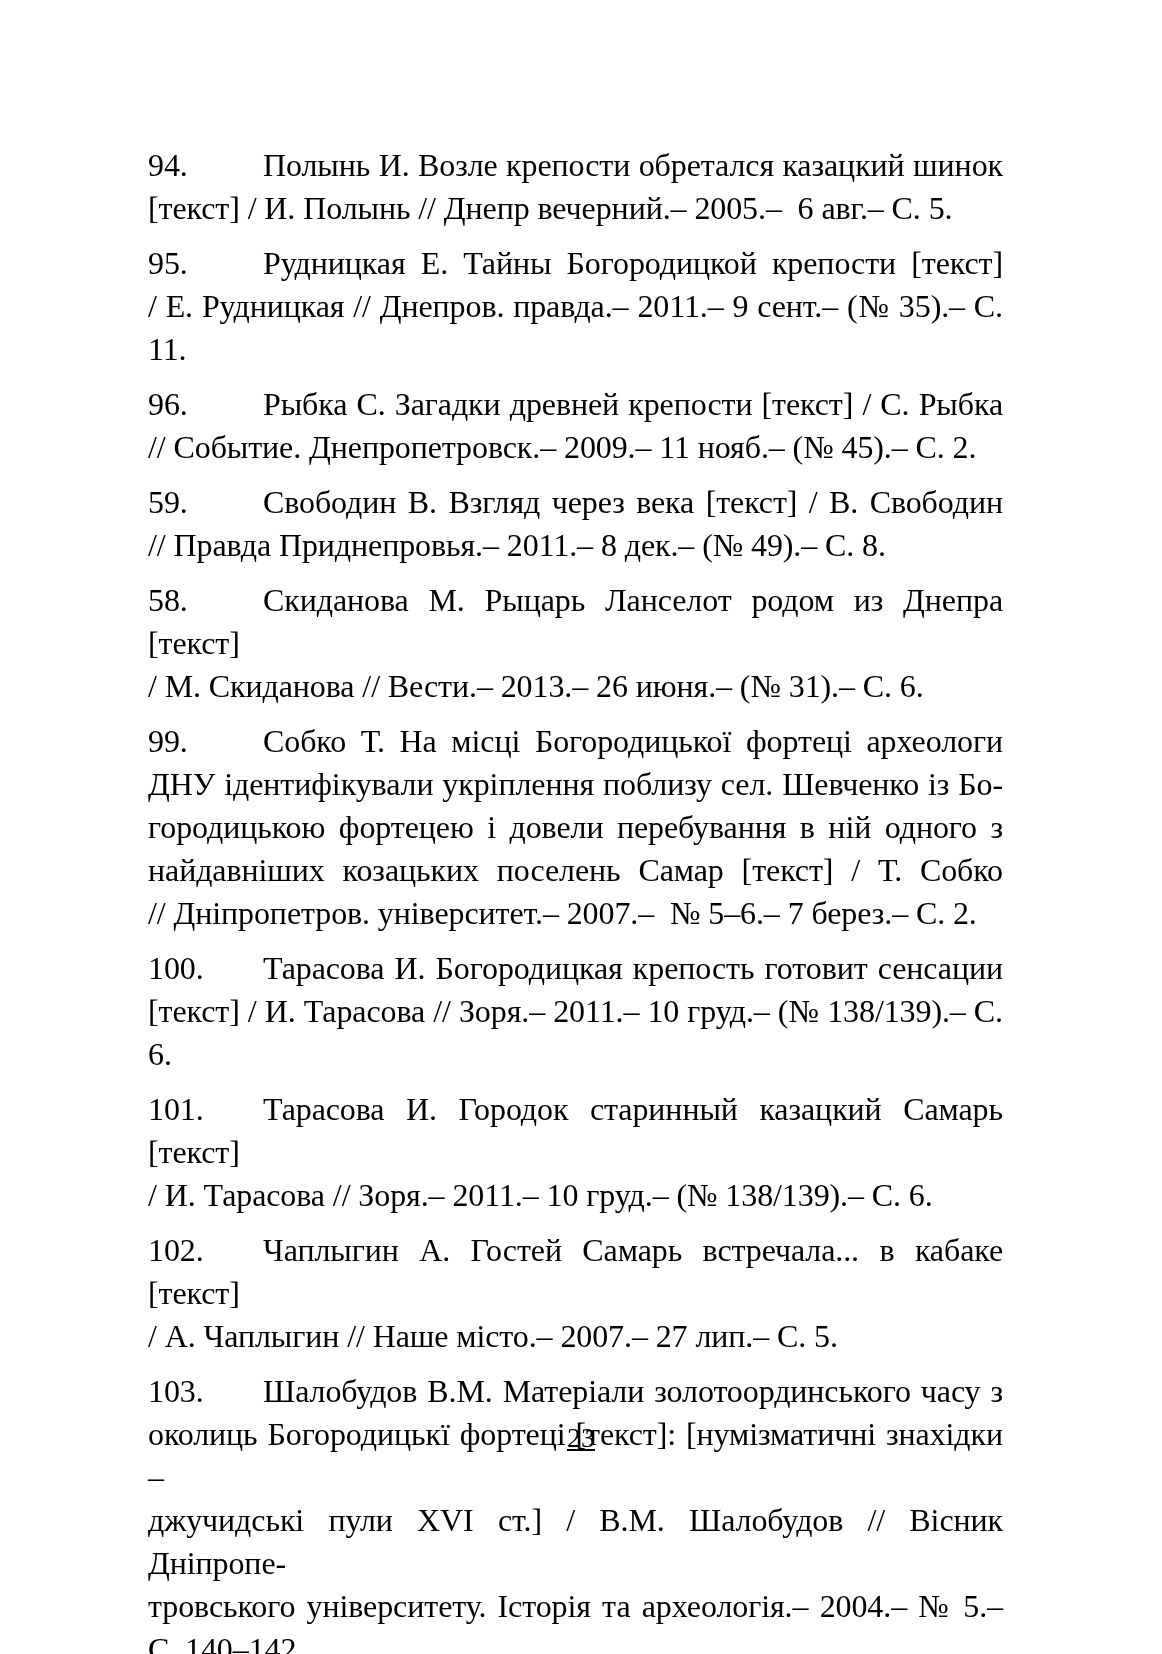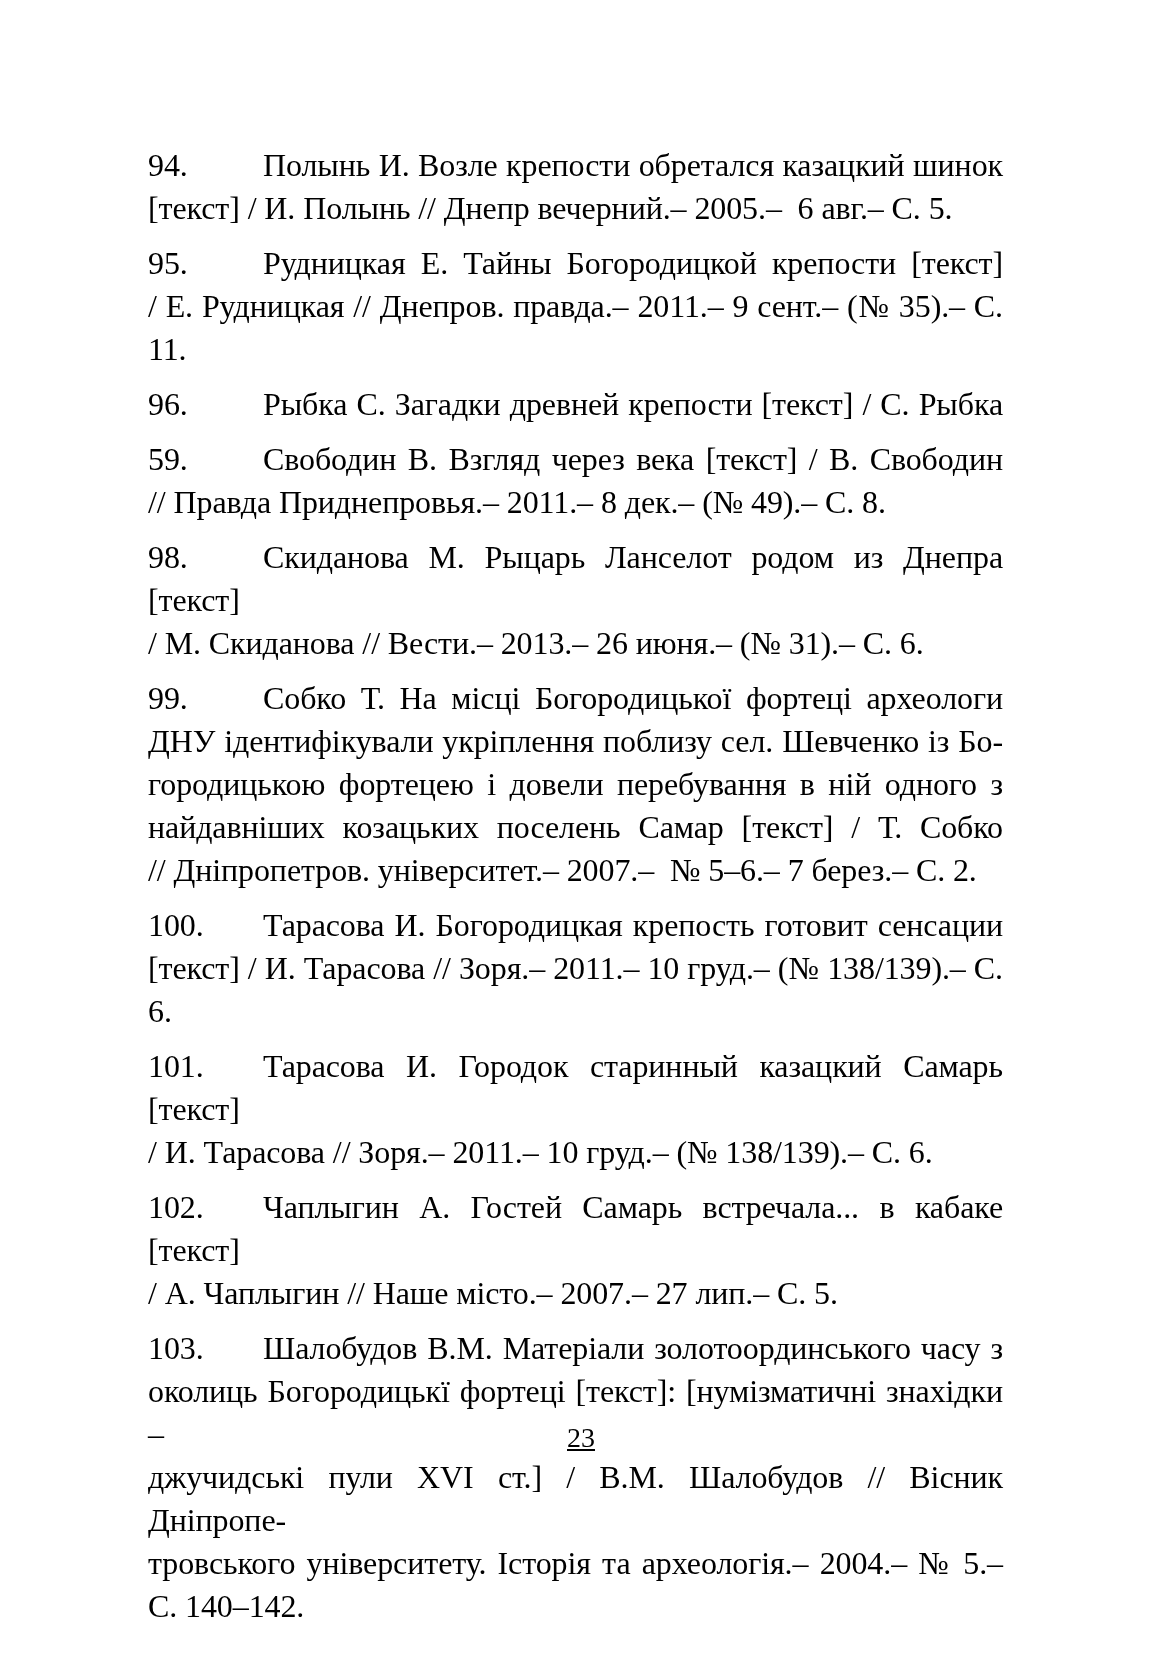--- a/index.html
+++ b/index.html
@@ -59,27 +59,28 @@
     <div class="entry">
       <div class="line"><span class="num">94.</span>Полынь И. Возле крепости обретался казацкий шинок</div>
       <div class="line last">[текст] / И. Полынь // Днепр вечерний.– 2005.–&nbsp; 6 авг.– С. 5.</div>
     </div>
     <div class="entry">
       <div class="line"><span class="num">95.</span>Рудницкая Е. Тайны Богородицкой крепости [текст]</div>
       <div class="line last">/ Е. Рудницкая // Днепров. правда.– 2011.– 9 сент.– (№ 35).– С. 11.</div>
     </div>
     <div class="entry">
       <div class="line"><span class="num">96.</span>Рыбка С. Загадки древней крепости [текст] / С. Рыбка</div>
+      <div class="line last">// Событие. Днепропетровск.– 2009.– 11 нояб.– (№ 45).– С. 2.</div>
     </div>
     <div class="entry">
       <div class="line"><span class="num">59.</span>Свободин В. Взгляд через века [текст] / В. Свободин</div>
       <div class="line last">// Правда Приднепровья.– 2011.– 8 дек.– (№ 49).– С. 8.</div>
     </div>
     <div class="entry">
-      <div class="line"><span class="num">98.</span>Скиданова М. Рыцарь Ланселот родом из Днепра [текст]</div>
+      <div class="line"><span class="num">58.</span>Скиданова М. Рыцарь Ланселот родом из Днепра [текст]</div>
       <div class="line last">/ М. Скиданова // Вести.– 2013.– 26 июня.– (№ 31).– С. 6.</div>
     </div>
     <div class="entry">
       <div class="line"><span class="num">99.</span>Собко Т. На місці Богородицької фортеці археологи</div>
       <div class="line">ДНУ ідентифікували укріплення поблизу сел. Шевченко із Бо-</div>
       <div class="line">городицькою фортецею і довели перебування в ній одного з</div>
       <div class="line">найдавніших козацьких поселень Самар [текст] / Т. Собко</div>
       <div class="line last">// Дніпропетров. університет.– 2007.–&nbsp; № 5–6.– 7 берез.– С. 2.</div>
     </div>
     <div class="entry">

